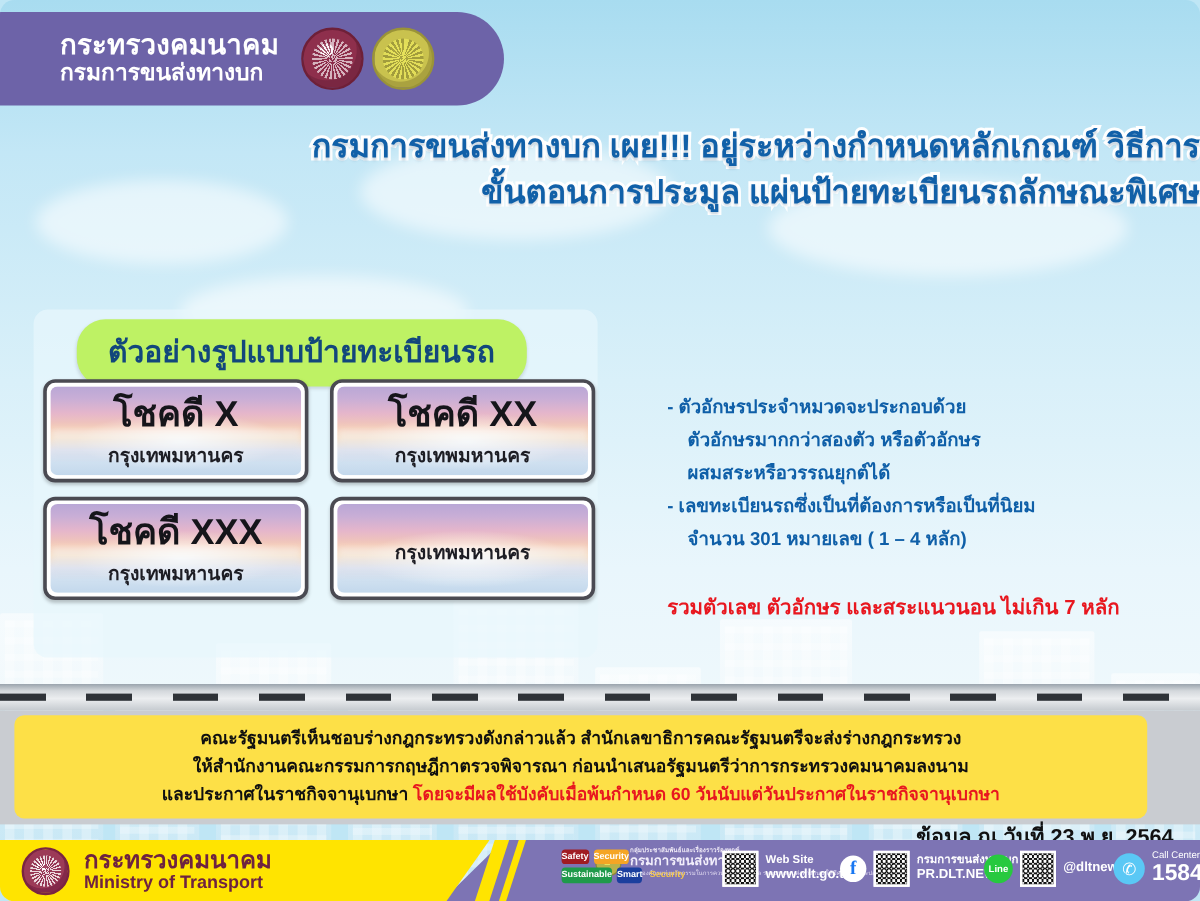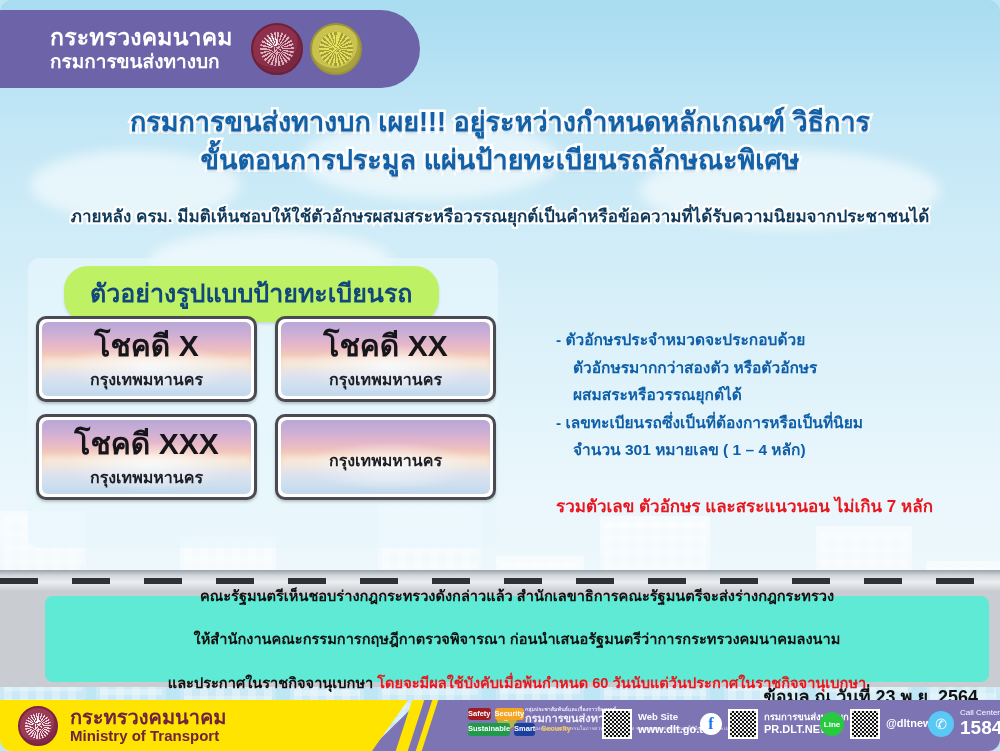--- a/index.html
+++ b/index.html
@@ -62,21 +62,21 @@
     background: radial-gradient(circle at 45% 40%, #e8e05a 0 20%, #c9c24e 22% 60%, #aaa23f 62% 100%);
     border: 2px solid #9a9338;
   }
   .emblem.gold::before {
     content:""; position:absolute; inset:7px; border-radius:50%;
     background: repeating-conic-gradient(from 10deg, rgba(230,226,90,.95) 0deg 8deg, rgba(150,145,55,.85) 8deg 16deg);
     opacity:.9;
   }
 
   
-  .title-wrap { position: absolute; left: 0; top: 103px; width: 1000px; text-align: center; }
+  .title-wrap { position: absolute; left: 0; top: 103px; width: 1000px; text-align: right; }
   .title-line {
     font-size: 27px; font-weight: 700; color: #1160a8;
     line-height: 1.42;
     -webkit-text-stroke: 5px #ffffff;
     paint-order: stroke fill;
     text-shadow: 0 2px 2px rgba(90,130,160,0.35);
   }
   .subtitle {
     position: absolute; left: 0; top: 202px; width: 1000px; text-align: center;
     font-size: 17px; font-weight: 700; color: #103a5c;
@@ -157,27 +157,26 @@
     position: absolute; left: 0; top: 578px; width: 1000px; height: 6px;
     background-image: repeating-linear-gradient(to right, #2f3338 0 38px, transparent 38px 72px);
   }
   .ground {
     position: absolute; left: 0; top: 592px; width: 1000px; height: 95px;
     background: #c9ccd1;
   }
 
   
   .yellow-box {
-    position: absolute; left: 45px; top: 596px;
+    position: absolute; left: 12px; top: 596px;
     width: 944px; height: 86px;
-    background: #5eead4; border-radius: 8px;
+    background: #fde047; border-radius: 8px;
     display: flex; flex-direction: column;
     align-items: center; justify-content: center;
     padding-top: 2px;
-    gap: 20px;
   }
   .yb-line { font-size: 14.6px; font-weight: 700; color: #101010; line-height: 1.62; white-space: nowrap; }
   .yb-red { color: #e8171f; }
   .date-note {
     position: absolute; right: 22px; top: 682px;
     font-size: 18px; font-weight: 700; color: #111;
   }
 
   
   .footer { position: absolute; left: 0; top: 700px; width: 1000px; height: 51px; }
@@ -294,21 +293,20 @@
     <div class="emblems">
       <div class="emblem maroon"></div>
       <div class="emblem gold"></div>
     </div>
   </div>
 
   <div class="title-wrap">
     <div class="title-line">กรมการขนส่งทางบก เผย!!! อยู่ระหว่างกำหนดหลักเกณฑ์ วิธีการ</div>
     <div class="title-line">ขั้นตอนการประมูล แผ่นป้ายทะเบียนรถลักษณะพิเศษ</div>
   </div>
-  <div class="subtitle">ภายหลัง ครม. มีมติเห็นชอบให้ใช้ตัวอักษรผสมสระหรือวรรณยุกต์เป็นคำหรือข้อความที่ได้รับความนิยมจากประชาชนได้</div>
 
   <div class="left-card"></div>
   <div class="orange-pill">ตัวอย่างรูปแบบป้ายทะเบียนรถ</div>
 
   <div class="plates">
     <div class="plate-row">
       <div class="plate">
         <div class="plate-inner">
           <div class="plate-main">โชคดี  X</div>
           <div class="plate-sub">กรุงเทพมหานคร</div>

